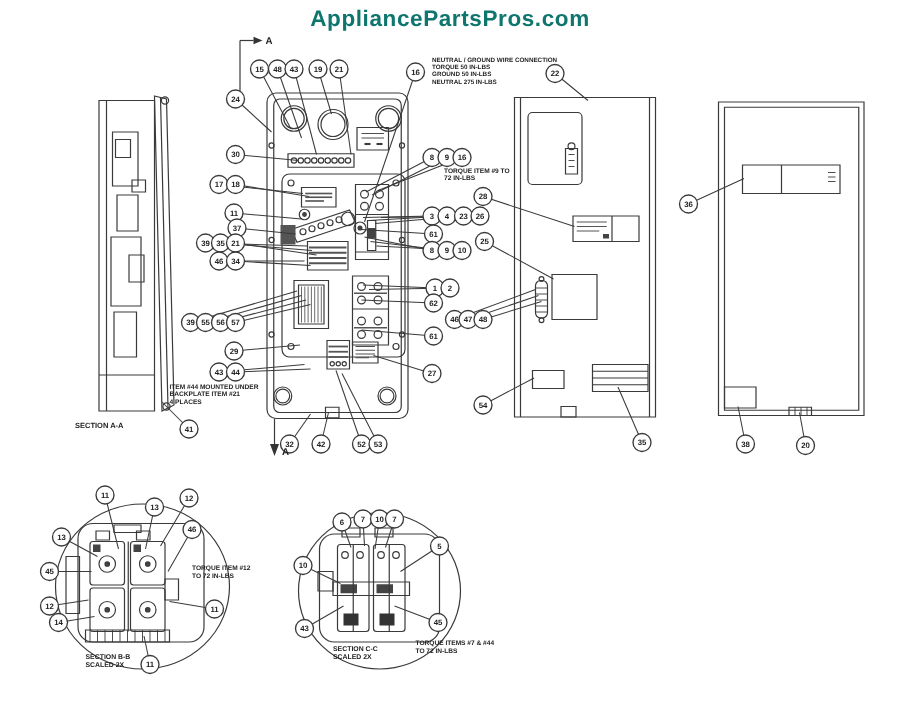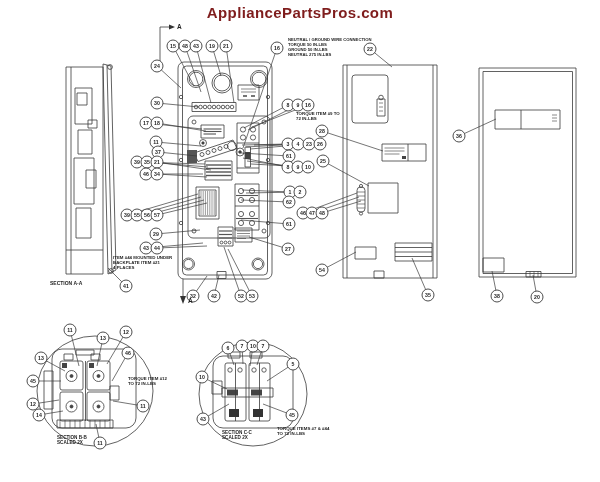--- a/index.html
+++ b/index.html
@@ -2,21 +2,21 @@
 <html><head>
 <meta charset="utf-8">
 <style>
   html,body{margin:0;padding:0;background:#fff;}
   .stage{
     position:relative;width:600px;height:482px;background:#fff;overflow:hidden;
     font-family:"Liberation Sans", sans-serif;
   }
   .watermark{
     position:absolute;top:4px;left:0;width:100%;text-align:center;
-    color:#7f1d1d;font-size:15px;font-weight:600;letter-spacing:.4px;
+    color:#0f766e;font-size:15px;font-weight:600;letter-spacing:.4px;
   }
   svg{position:absolute;left:0;top:0;}
   .art *{vector-effect:non-scaling-stroke;}
 </style>
 </head>
 <body>
 
 <div class="stage">
 
   <div class="watermark">AppliancePartsPros.com</div>

